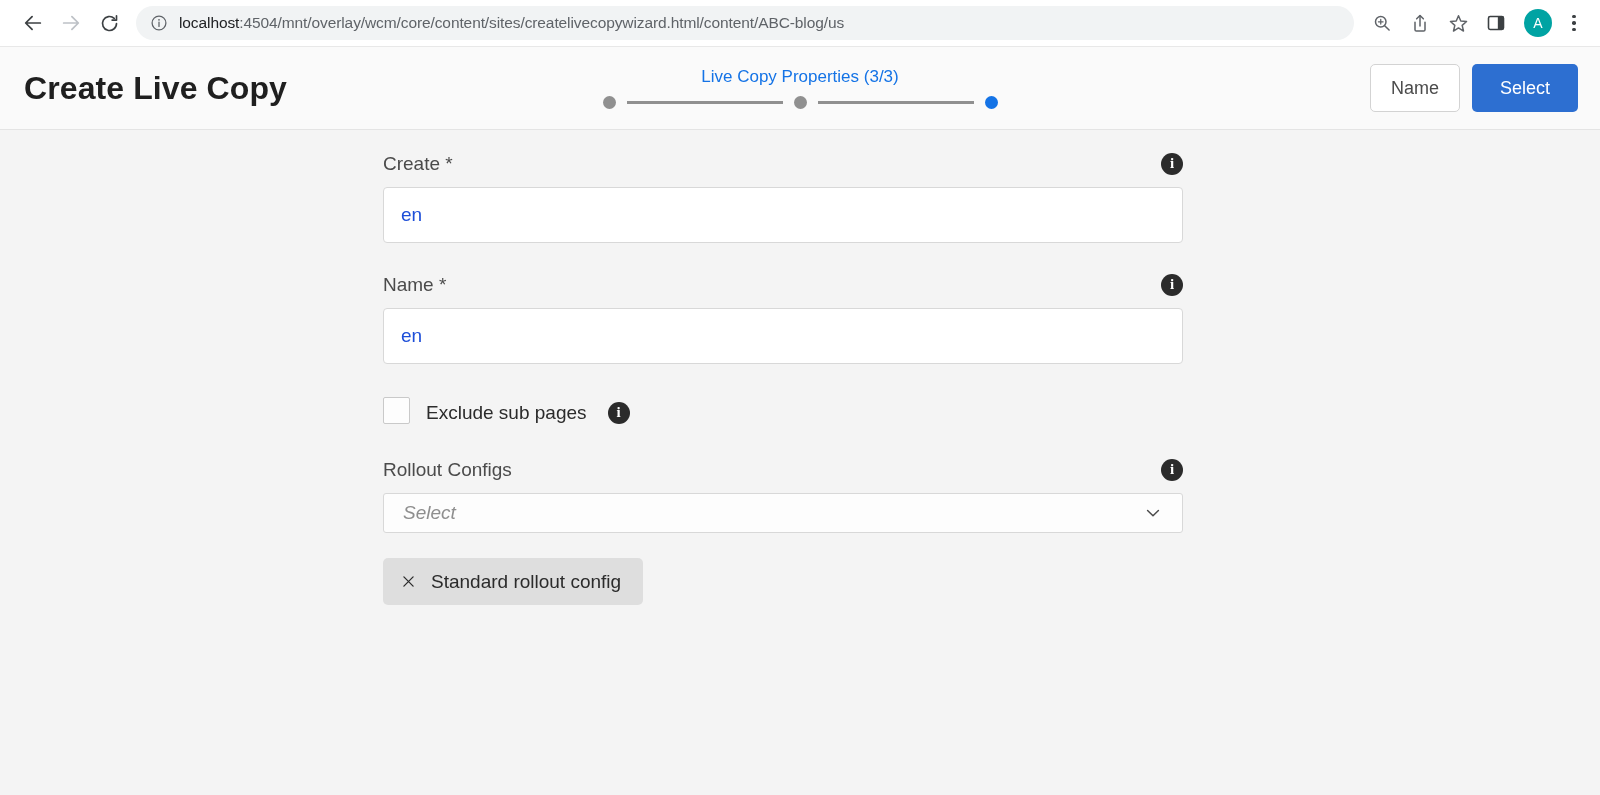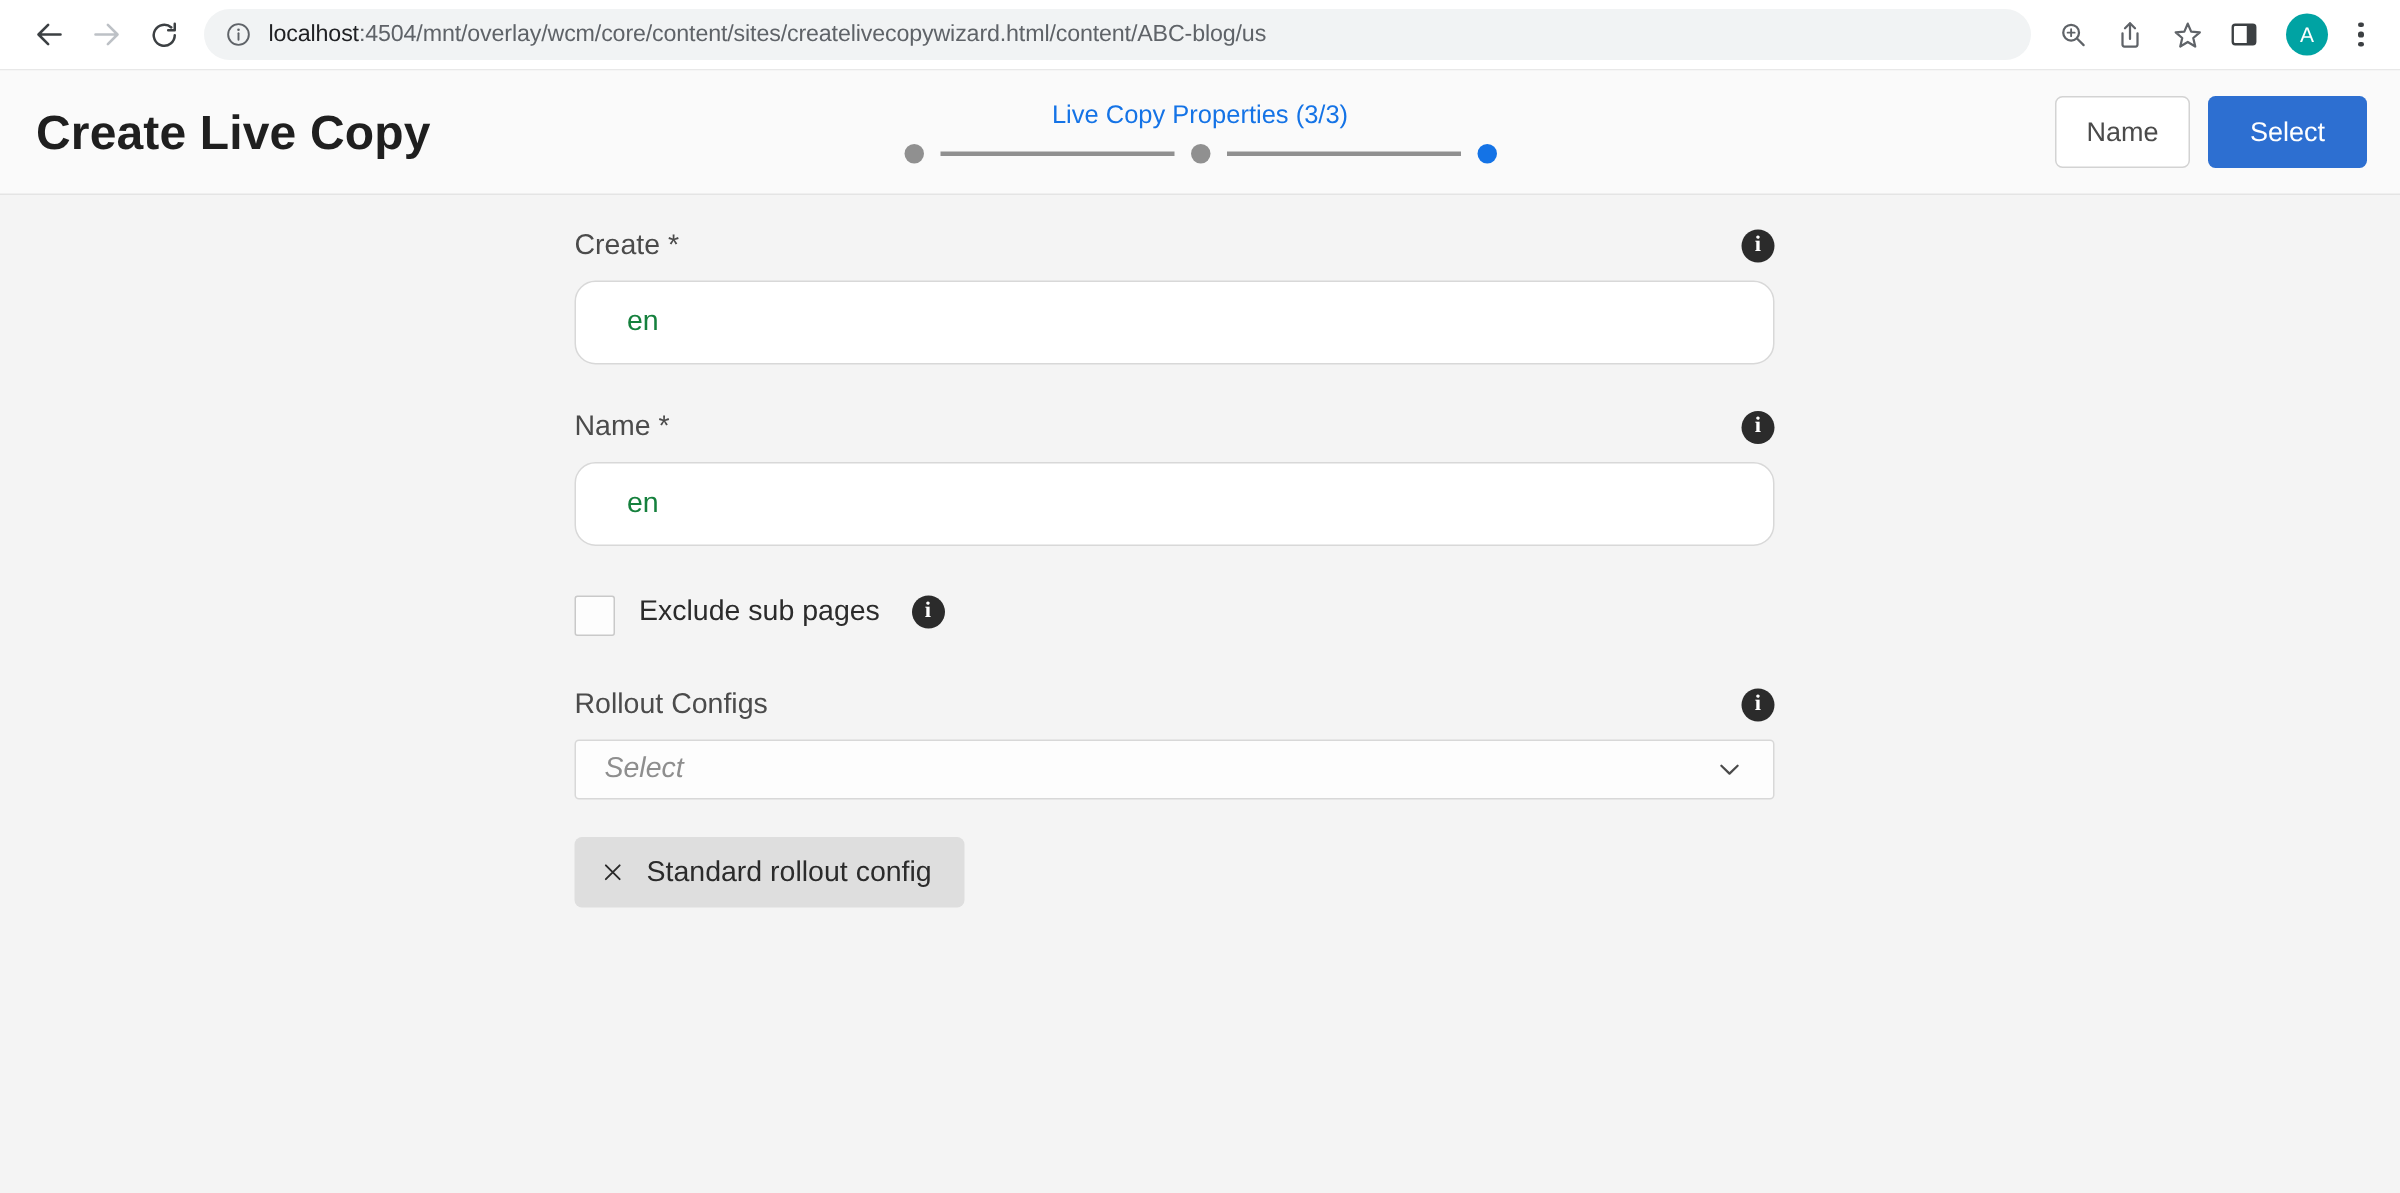--- a/index.html
+++ b/index.html
@@ -221,36 +221,36 @@
     flex: 0 0 auto;
     cursor: pointer;
     line-height: 1;
   }
   .info-icon span { position: relative; top: -0.5px; }
 
   .text-input {
     height: 56px;
     background: #ffffff;
     border: 1px solid #d8d8d8;
-    border-radius: 14px;
-    display: flex;
-    align-items: center;
-    padding: 0 34px;
+    border-radius: 4px;
+    display: flex;
+    align-items: center;
+    padding: 0 17px;
     font-size: 19px;
-    color: #15803d;
+    color: #1d4ed8;
     margin-top: 8px;
   }
 
   .gap-name { height: 27px; }
   .gap-check { height: 33px; }
   .gap-rollout { height: 31px; }
 
   .checkbox-row {
     display: flex;
-    align-items: flex-start;
+    align-items: flex-end;
   }
   .checkbox {
     width: 27px; height: 27px;
     border: 1px solid #c9c9c9;
     background: #fdfdfd;
     border-radius: 2px;
     flex: 0 0 auto;
     cursor: pointer;
   }
   .checkbox-label {

